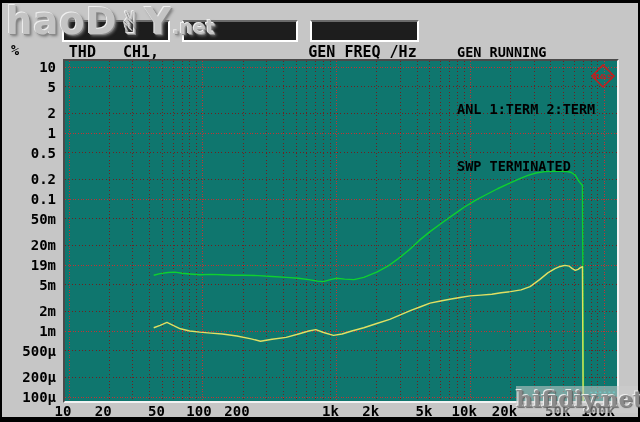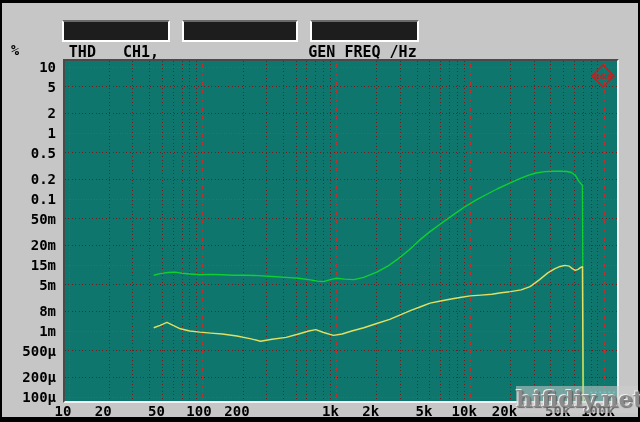--- a/index.html
+++ b/index.html
@@ -41,20 +41,25 @@
 
 <div class="screen">
   <div class="panel"></div>
 
   <div class="vbox b1"></div>
   <div class="vbox b2"></div>
   <div class="vbox b3"></div>
   <div class="blabel l1">THD   CH1,</div>
   <div class="blabel l3">GEN FREQ /Hz</div>
 
+  <div class="status">
+    <div>GEN RUNNING</div>
+    <div>ANL 1:TERM 2:TERM</div>
+    <div>SWP TERMINATED</div>
+  </div>
 
   <div class="yunit">%</div>
 
   <div class="plot">
     <svg id="chart" width="552" height="340">
         <defs>
           <clipPath id="pc">
             <rect x="0" y="0" width="552" height="340"></rect>
           </clipPath>
         </defs>
@@ -128,23 +133,23 @@
   <div id="ylabels">
       <div class="yl" style="top: 59px;">10</div>
       <div class="yl" style="top: 78.868px;">5</div>
       <div class="yl" style="top: 105.132px;">2</div>
       <div class="yl" style="top: 125px;">1</div>
       <div class="yl" style="top: 144.868px;">0.5</div>
       <div class="yl" style="top: 171.132px;">0.2</div>
       <div class="yl" style="top: 191px;">0.1</div>
       <div class="yl" style="top: 210.868px;">50m</div>
       <div class="yl" style="top: 237.132px;">20m</div>
-      <div class="yl" style="top: 257px;">15m</div>
+      <div class="yl" style="top: 257px;">19m</div>
       <div class="yl" style="top: 276.868px;">5m</div>
-      <div class="yl" style="top: 303.132px;">8m</div>
+      <div class="yl" style="top: 303.132px;">2m</div>
       <div class="yl" style="top: 323px;">1m</div>
       <div class="yl" style="top: 342.868px;">500µ</div>
       <div class="yl" style="top: 369.132px;">200µ</div>
       <div class="yl" style="top: 389px;">100µ</div>
     </div>
   <div id="xlabels">
       <div class="xl" style="left: 31px;">10</div>
       <div class="xl" style="left: 71.2628px;">20</div>
       <div class="xl" style="left: 124.487px;">50</div>
       <div class="xl" style="left: 167px;">100</div>
@@ -152,14 +157,15 @@
       <div class="xl" style="left: 258.237px; margin-top: 45px;">500</div>
       <div class="xl" style="left: 298.5px;">1k</div>
       <div class="xl" style="left: 338.763px;">2k</div>
       <div class="xl" style="left: 391.987px;">5k</div>
       <div class="xl" style="left: 432.25px;">10k</div>
       <div class="xl" style="left: 472.513px;">20k</div>
       <div class="xl" style="left: 525.737px;">50k</div>
       <div class="xl" style="left: 566px;">100k</div>
     </div>
 
+  <div class="wm-tl"><span>haoD</span><span class="hand">✌</span><span>Y</span><span class="net">.net</span></div>
   <div class="wm-br">hifidiy.net</div>
 </div>
 
 </body></html>

